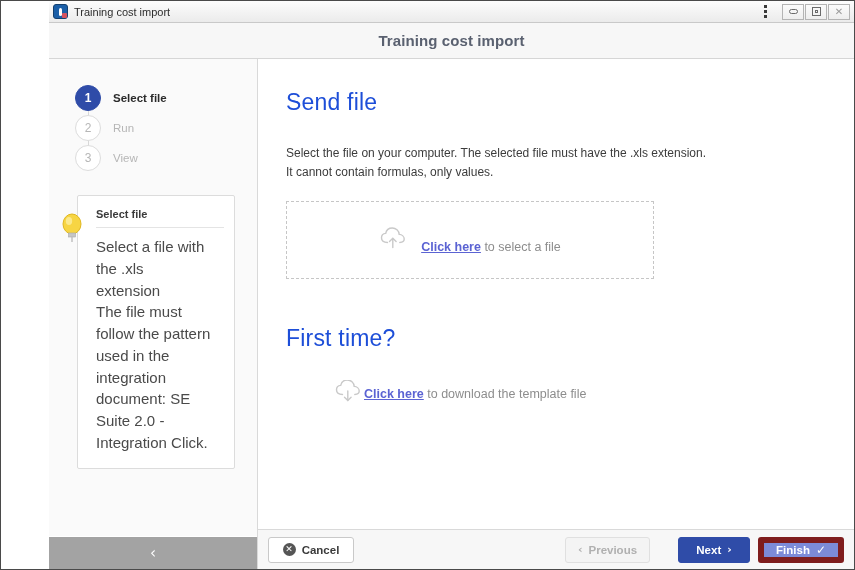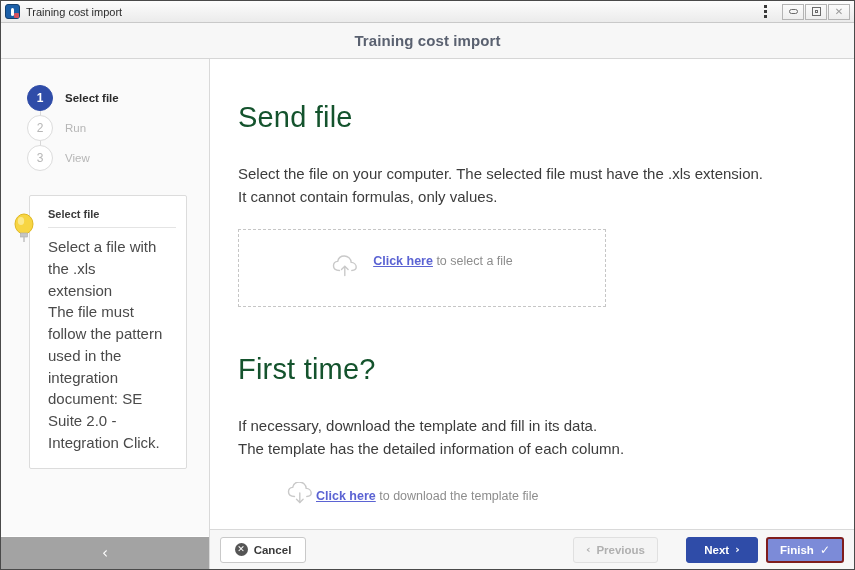--- a/index.html
+++ b/index.html
@@ -16,20 +16,21 @@
 
   .window {
     position: relative;
     width: 855px;
     height: 570px;
     box-sizing: border-box;
     border: 1px solid #4a4a4a;
     background: #ffffff;
     display: flex;
     flex-direction: column;
+    padding-left: 48px;
   }
 
   
   .titlebar {
     height: 22px;
     flex: 0 0 22px;
     background: linear-gradient(to bottom, #fdfdfd 0%, #f2f2f2 60%, #ebebeb 100%);
     border-bottom: 1px solid #c9c9c9;
     display: flex;
     align-items: center;
@@ -277,48 +278,48 @@
     min-width: 0;
     background: #ffffff;
   }
   .main-content {
     flex: 1 1 auto;
     padding: 30px 0 0 28px;
     box-sizing: border-box;
     overflow: hidden;
   }
   .h1 {
-    font-size: 29px;
-    color: #14532d;
+    font-size: 23px;
+    color: #1d4ed8;
     font-weight: normal;
-    margin: 12px 0 28px 0;
+    margin: 0 0 28px 0;
     letter-spacing: .2px;
   }
   .h1.second { margin-top: 46px; }
   .paragraph {
-    font-size: 15px;
+    font-size: 12px;
     color: #3c3c3c;
     line-height: 1.55;
     margin: 8px 0 20px 0;
   }
 
   
   .dropzone {
     width: 368px;
     height: 78px;
     border: 1px dashed #c6c6c6;
     box-sizing: border-box;
     display: flex;
     align-items: center;
     justify-content: center;
     margin-bottom: 10px;
   }
   .cloud-line {
     display: flex;
-    align-items: flex-start;
+    align-items: flex-end;
     gap: 12px;
   }
   .cloud-text {
     font-size: 12.5px;
     color: #8d8d8d;
   }
   .cloud-text .lnk {
     color: #5b63d3;
     text-decoration: underline;
     font-weight: bold;
@@ -385,21 +386,21 @@
     background: #2f4ca8;
     border: 1px solid #2f4ca8;
     color: #ffffff;
     font-weight: bold;
     min-width: 72px;
     margin-right: 8px;
     margin-left: 20px;
   }
   .btn-finish {
     background: #7c8bd8;
-    border: 2px solid #7f1d1d;
+    border: 6px solid #7f1d1d;
     color: #ffffff;
     font-weight: bold;
     min-width: 78px;
   }
   .chev { font-family: "DejaVu Sans", sans-serif; font-size: 11px; line-height: 1; }
   .check { font-family: "DejaVu Sans", sans-serif; font-size: 12px; line-height: 1; }
 </style>
 </head>
 <body>
 
@@ -503,24 +504,20 @@
               </svg>
             </span>
             <span class="cloud-text">
               <span class="lnk">Click here</span><span> to select a file</span>
             </span>
           </div>
         </div>
 
         <h1 class="h1 second">First time?</h1>
 
-        <div class="paragraph">
-          <div>If necessary, download the template and fill in its data.</div>
-          <div>The template has the detailed information of each column.</div>
-        </div>
 
         <div class="download-row">
           <span>
             <svg width="30" height="24" viewBox="0 0 30 24">
               <path d="M8.5 14.5 C4.6 14.5 2.5 12.4 2.5 9.8 C2.5 7.5 4.3 5.6 6.7 5.4 C7.3 2.3 10 0 13.3 0 C16.9 0 19.9 2.8 20.2 6.4 C23.1 6.6 25.2 8.6 25.2 11.1 C25.2 13.3 23.4 14.5 20.8 14.5" fill="none" stroke="#c9c9c9" stroke-width="1.4" stroke-linecap="round"></path>
               <line x1="13.8" y1="11" x2="13.8" y2="20.5" stroke="#c9c9c9" stroke-width="1.4" stroke-linecap="round"></line>
               <polyline points="10.5,17.2 13.8,20.5 17.1,17.2" fill="none" stroke="#c9c9c9" stroke-width="1.4" stroke-linecap="round" stroke-linejoin="round"></polyline>
             </svg>
           </span>
           <span class="cloud-text">

